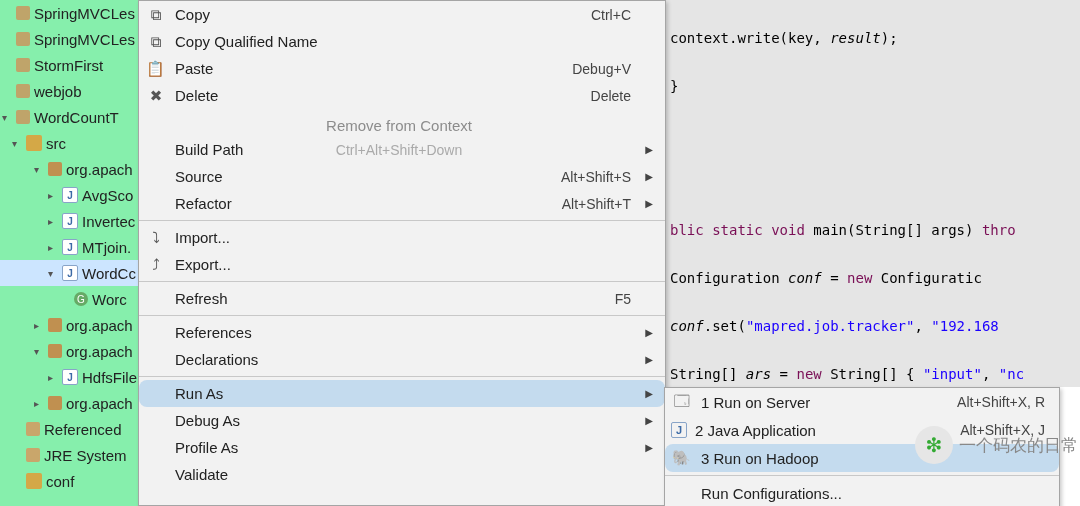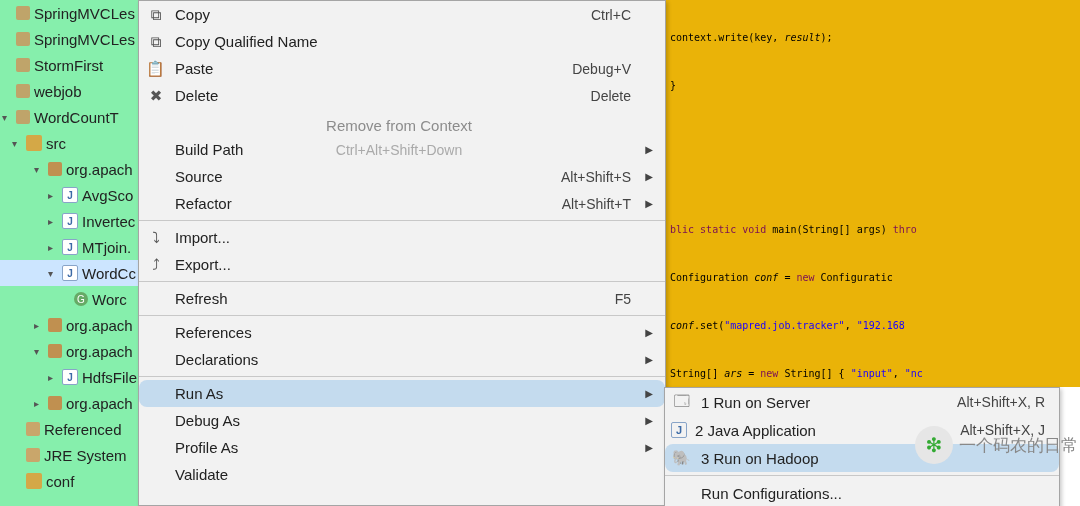--- a/index.html
+++ b/index.html
@@ -25,21 +25,21 @@
 .menu-row.highlight { background: #c4dbee; border-radius: 8px; }
 .menu-row.disabled { color: #8c8c8c; flex-direction: column; }
 .menu-icon { width: 22px; height: 18px; display: inline-flex; align-items: center; justify-content: center; color: #555; }
 .menu-label { flex: 1; }
 .menu-accel { color: #444; font-size: 14px; }
 .menu-row.disabled .menu-accel { color: #aaa; }
 .menu-sub { width: 14px; color: #444; font-size: 10px; text-align: right; }
 .menu-sep { height: 1px; background: #c8c8c8; margin: 3px 0; }
 .submenu { position: absolute; left: 664px; top: 387px; width: 396px; background: #f2f2f2; border: 1px solid #a5a5a5; box-shadow: 2px 2px 4px rgba(0,0,0,.2);}
 .submenu .menu-row { height: 28px; padding: 0 14px 0 6px; }
-.editor { position: absolute; left: 666px; top: 0; right: 0; height: 387px; background: #eab308; font-family: Consolas, monospace; font-size: 10px; line-height: 24px; padding: 2px 10px 0 4px; white-space: pre; color: #000; overflow:hidden;}
+.editor { position: absolute; left: 666px; top: 0; right: 0; height: 387px; background: #e5e5e5; font-family: Consolas, monospace; font-size: 14px; line-height: 24px; padding: 2px 10px 0 4px; white-space: pre; color: #000; overflow:hidden;}
 .kw { font-weight: normal; color: #7a0f56; }
 .str { color: #1b00ff; }
 .id-italic { font-style: italic; }
 .watermark { position: absolute; right: 2px; bottom: 42px; display: flex; align-items: center; gap: 6px; color: #888; font-size: 17px; font-family: "Microsoft YaHei", sans-serif; }
 .wm-circle { width: 38px; height: 38px; border-radius: 50%; background: #e6e6e6; display:flex;align-items:center;justify-content:center;font-size:20px;color:#3a3;}
 </style>
 </head>
 <body>
 
 <div class="root">

